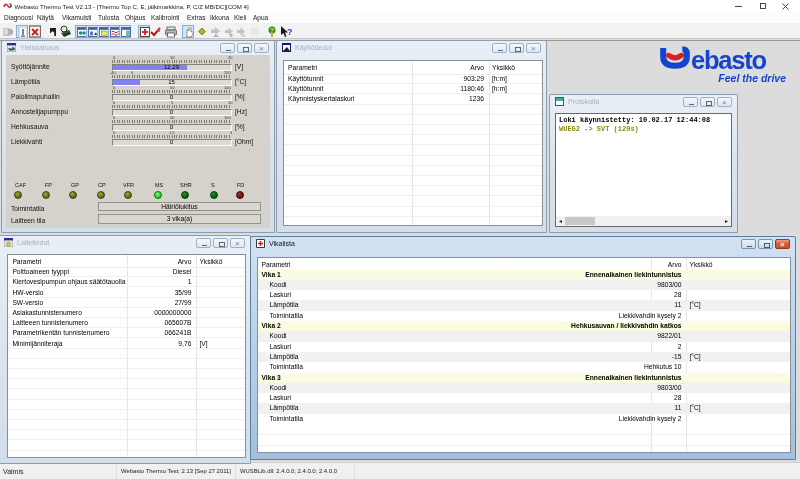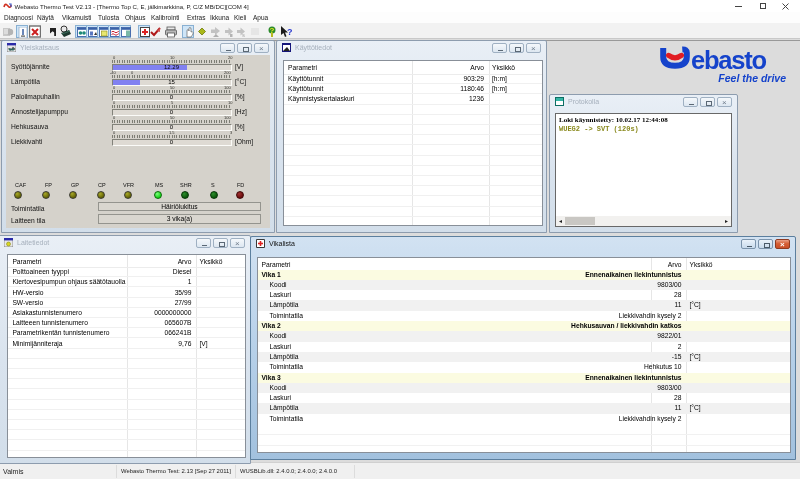--- a/index.html
+++ b/index.html
@@ -51,21 +51,21 @@
  background:repeating-linear-gradient(to right,#7d7d74 0,#7d7d74 1px,transparent 1px,transparent 2.48px)}
 .tnum{position:absolute;font-size:4px;color:#33332e;line-height:4px}
 .unit{position:absolute;left:229px;font-size:6.7px;color:#111}
 .led{position:absolute;width:8px;height:8px;border-radius:50%}
 .ledlab{position:absolute;font-size:5.5px;color:#111}
 .sfield{position:absolute;left:92px;width:163px;height:9.5px;background:#d9d6cf;border:1px solid #94948e;
  text-align:center;font-size:6.7px;line-height:8px;color:#000}
 
 #proto .pwhite{position:absolute;left:1px;right:1px;top:4px;height:114px;background:#fff;
  border:1px solid #686868}
-#proto .pl1{position:absolute;left:3px;top:2px;font-family:Liberation Serif, serif;font-weight:bold;font-size:7px;color:#000;white-space:pre}
+#proto .pl1{position:absolute;left:3px;top:2px;font-family:Liberation Mono, monospace;font-weight:bold;font-size:7px;color:#000;white-space:pre}
 #proto .pl2{position:absolute;left:3px;top:11px;font-family:"Liberation Mono",monospace;font-weight:bold;font-size:7px;color:#8a8a1e;white-space:pre}
 #proto .scroll{position:absolute;left:0;right:0;bottom:0;height:10px;background:#f2f1ef}
 #proto .sarr{position:absolute;top:0;width:9px;height:10px;color:#222;
  font-size:6px;line-height:10px;text-align:center}
 #proto .sthumb{position:absolute;left:9px;top:1px;width:30px;height:8px;background:#c9c7c3}
 
 .vrow{position:absolute;left:0;right:0;height:10.3px;line-height:10.3px;font-size:6.7px;white-space:nowrap}
 .vrow.yellow{background:#fbfbe1;font-weight:bold}
 .vrow.gray{background:#f1f1f1}
 .vrow .p1{position:absolute;left:4px}

